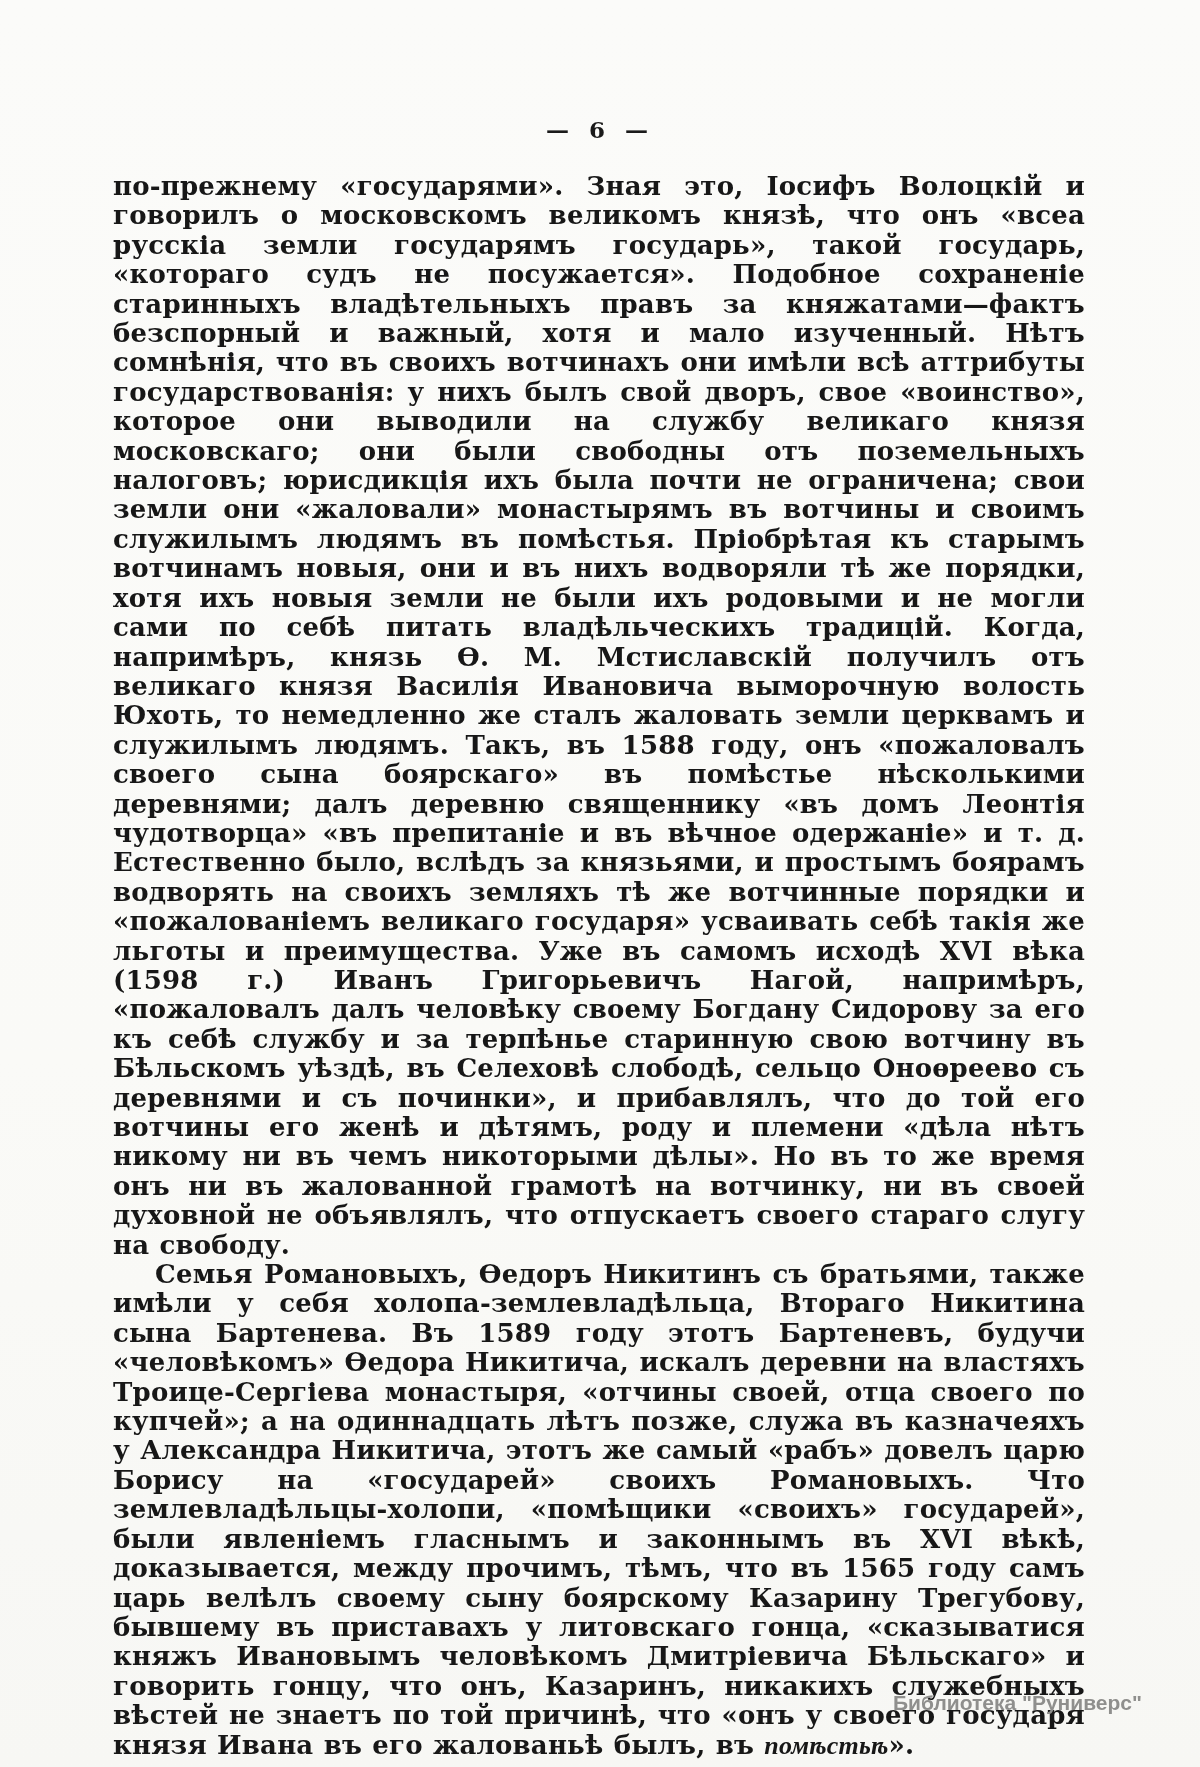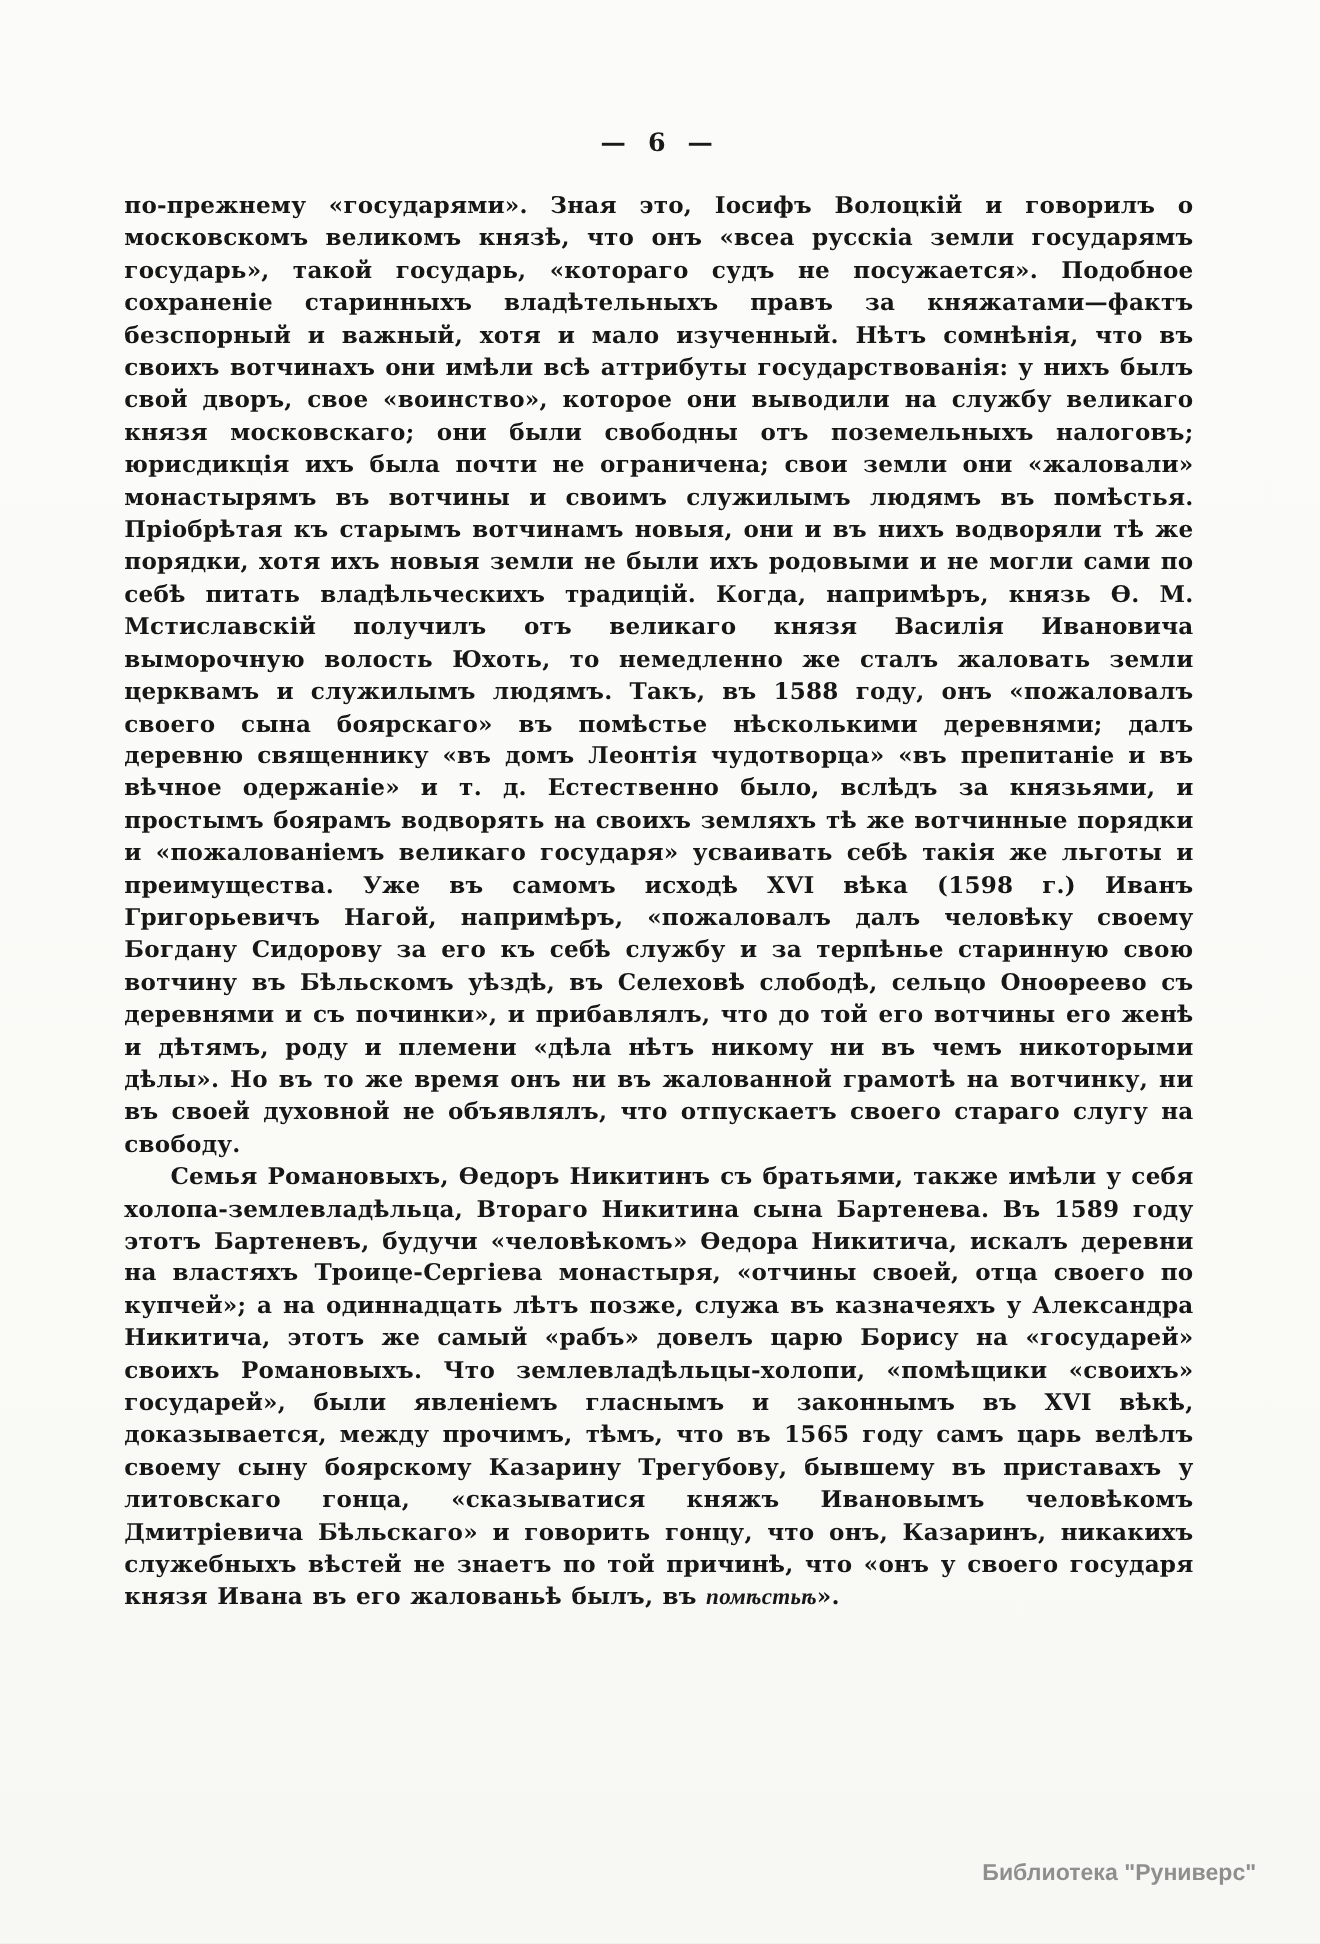--- a/index.html
+++ b/index.html
@@ -26,21 +26,21 @@
     font-size: 23px;
     font-weight: bold;
     letter-spacing: 6px;
     color: #1a1a1a;
   }
   .text-block {
     position: absolute;
     top: 172px;
     left: 113px;
     width: 972px;
-    font-size: 21px;
+    font-size: 26px;
     line-height: 29.4px;
     font-weight: bold;
     letter-spacing: 0.2px;
     word-spacing: 1px;
     text-align: justify;
   }
   .para {
     margin: 0;
     text-indent: 42px;
   }

